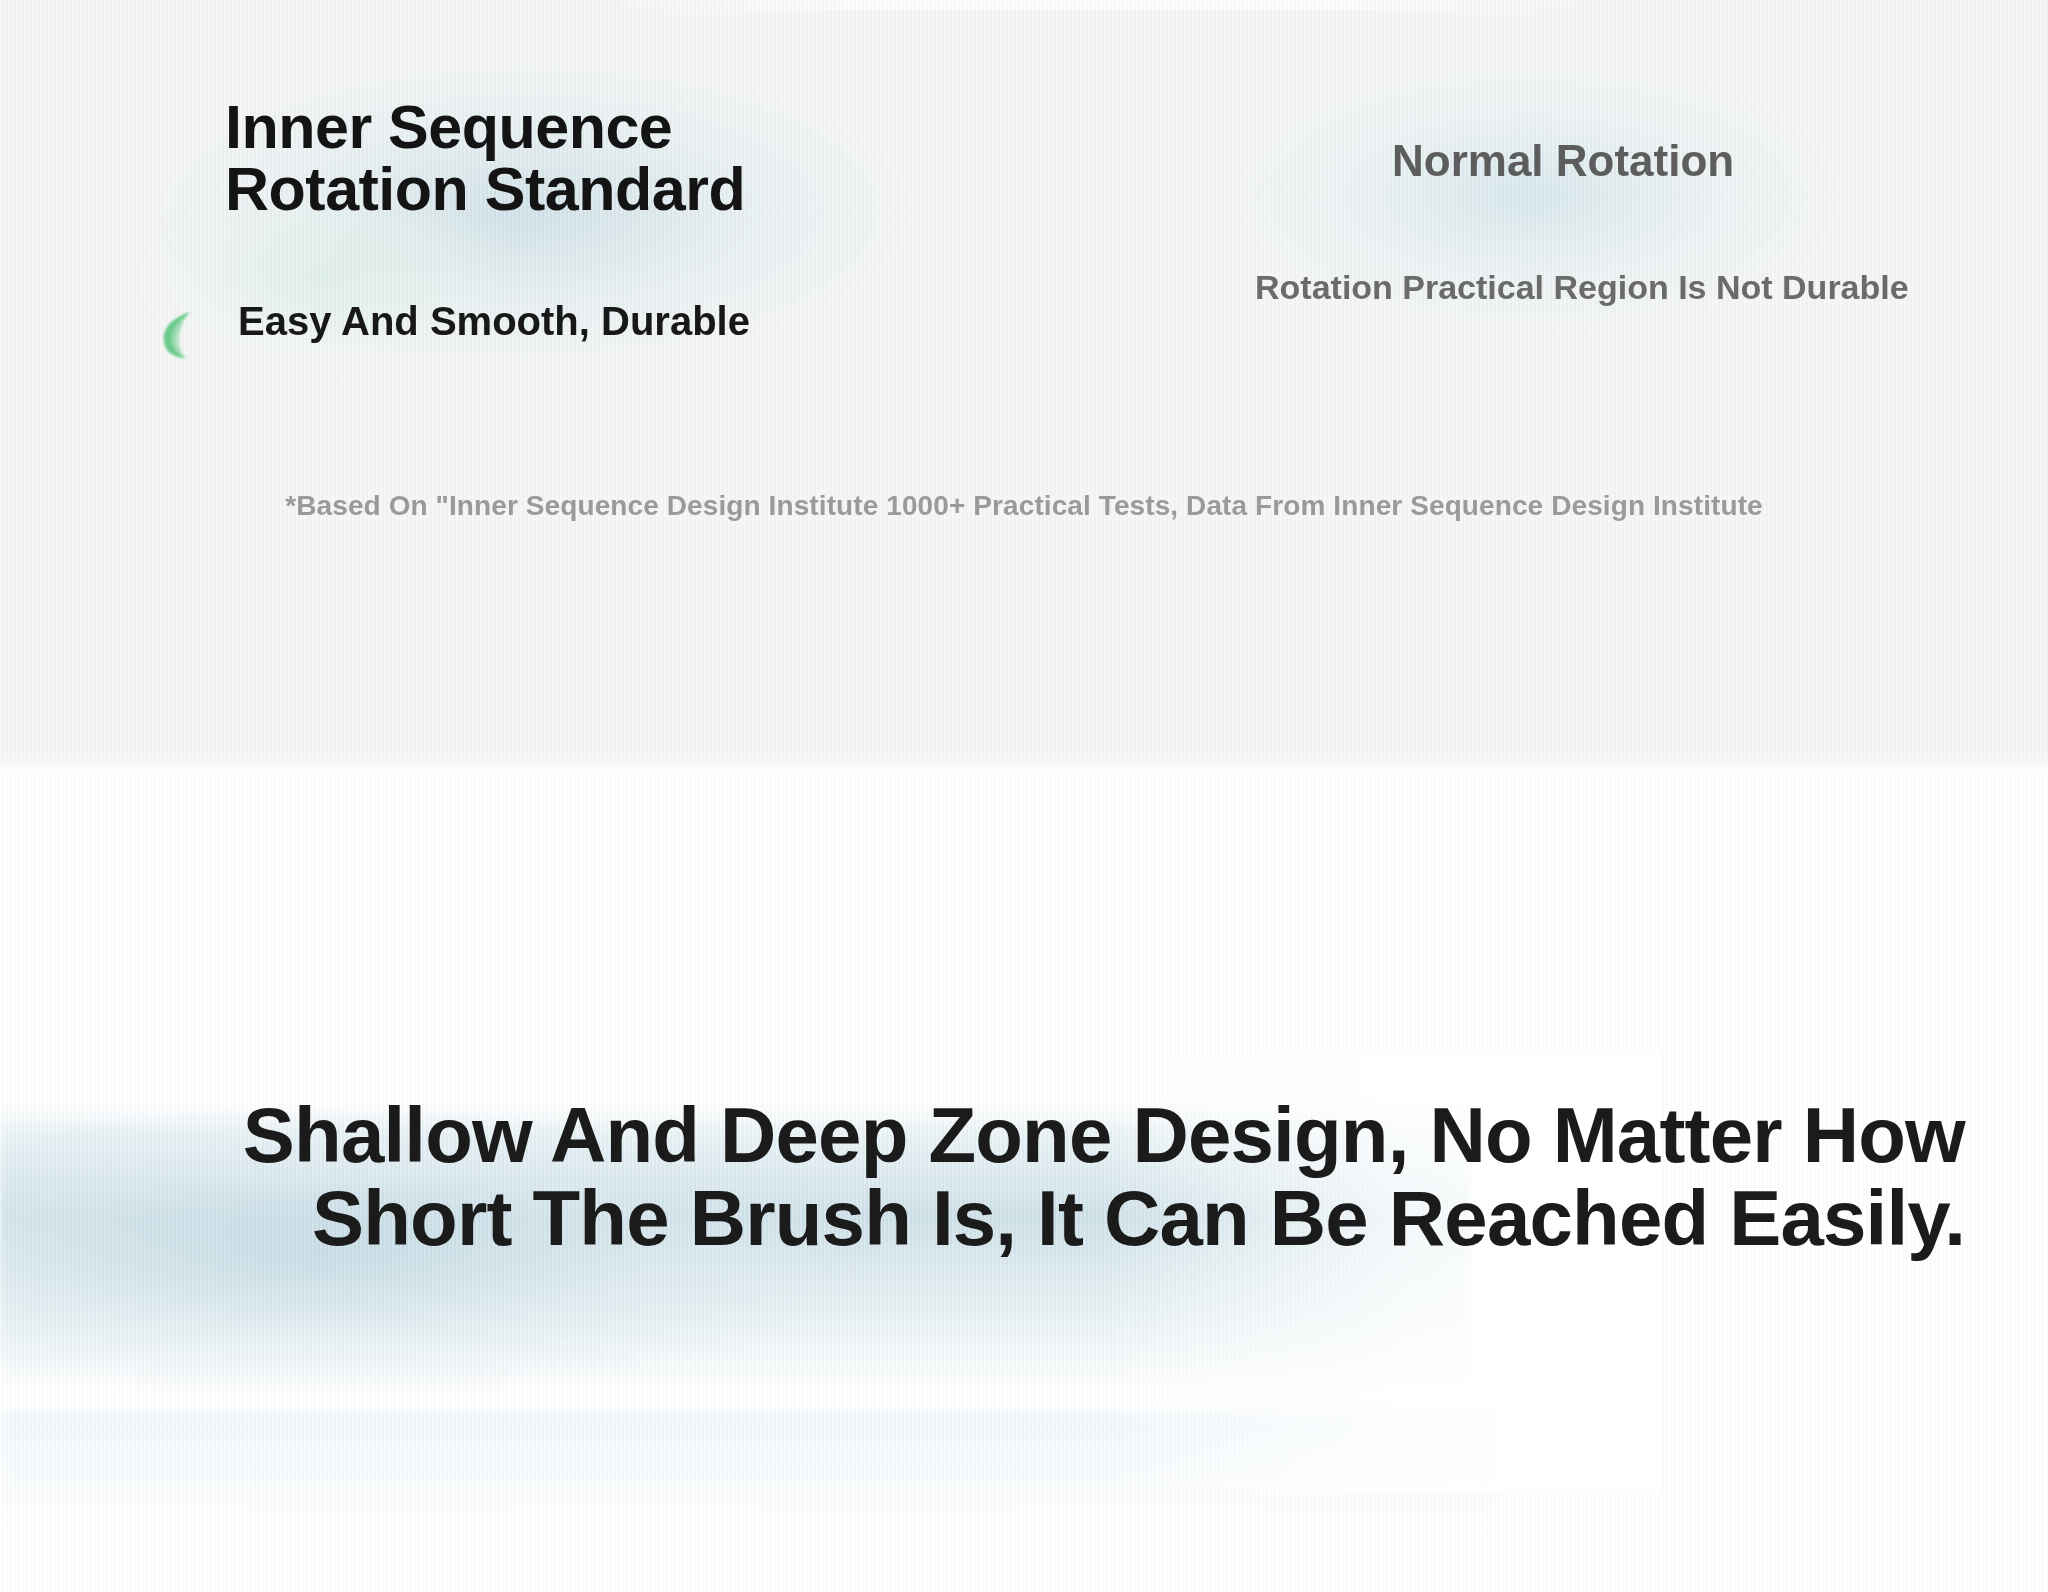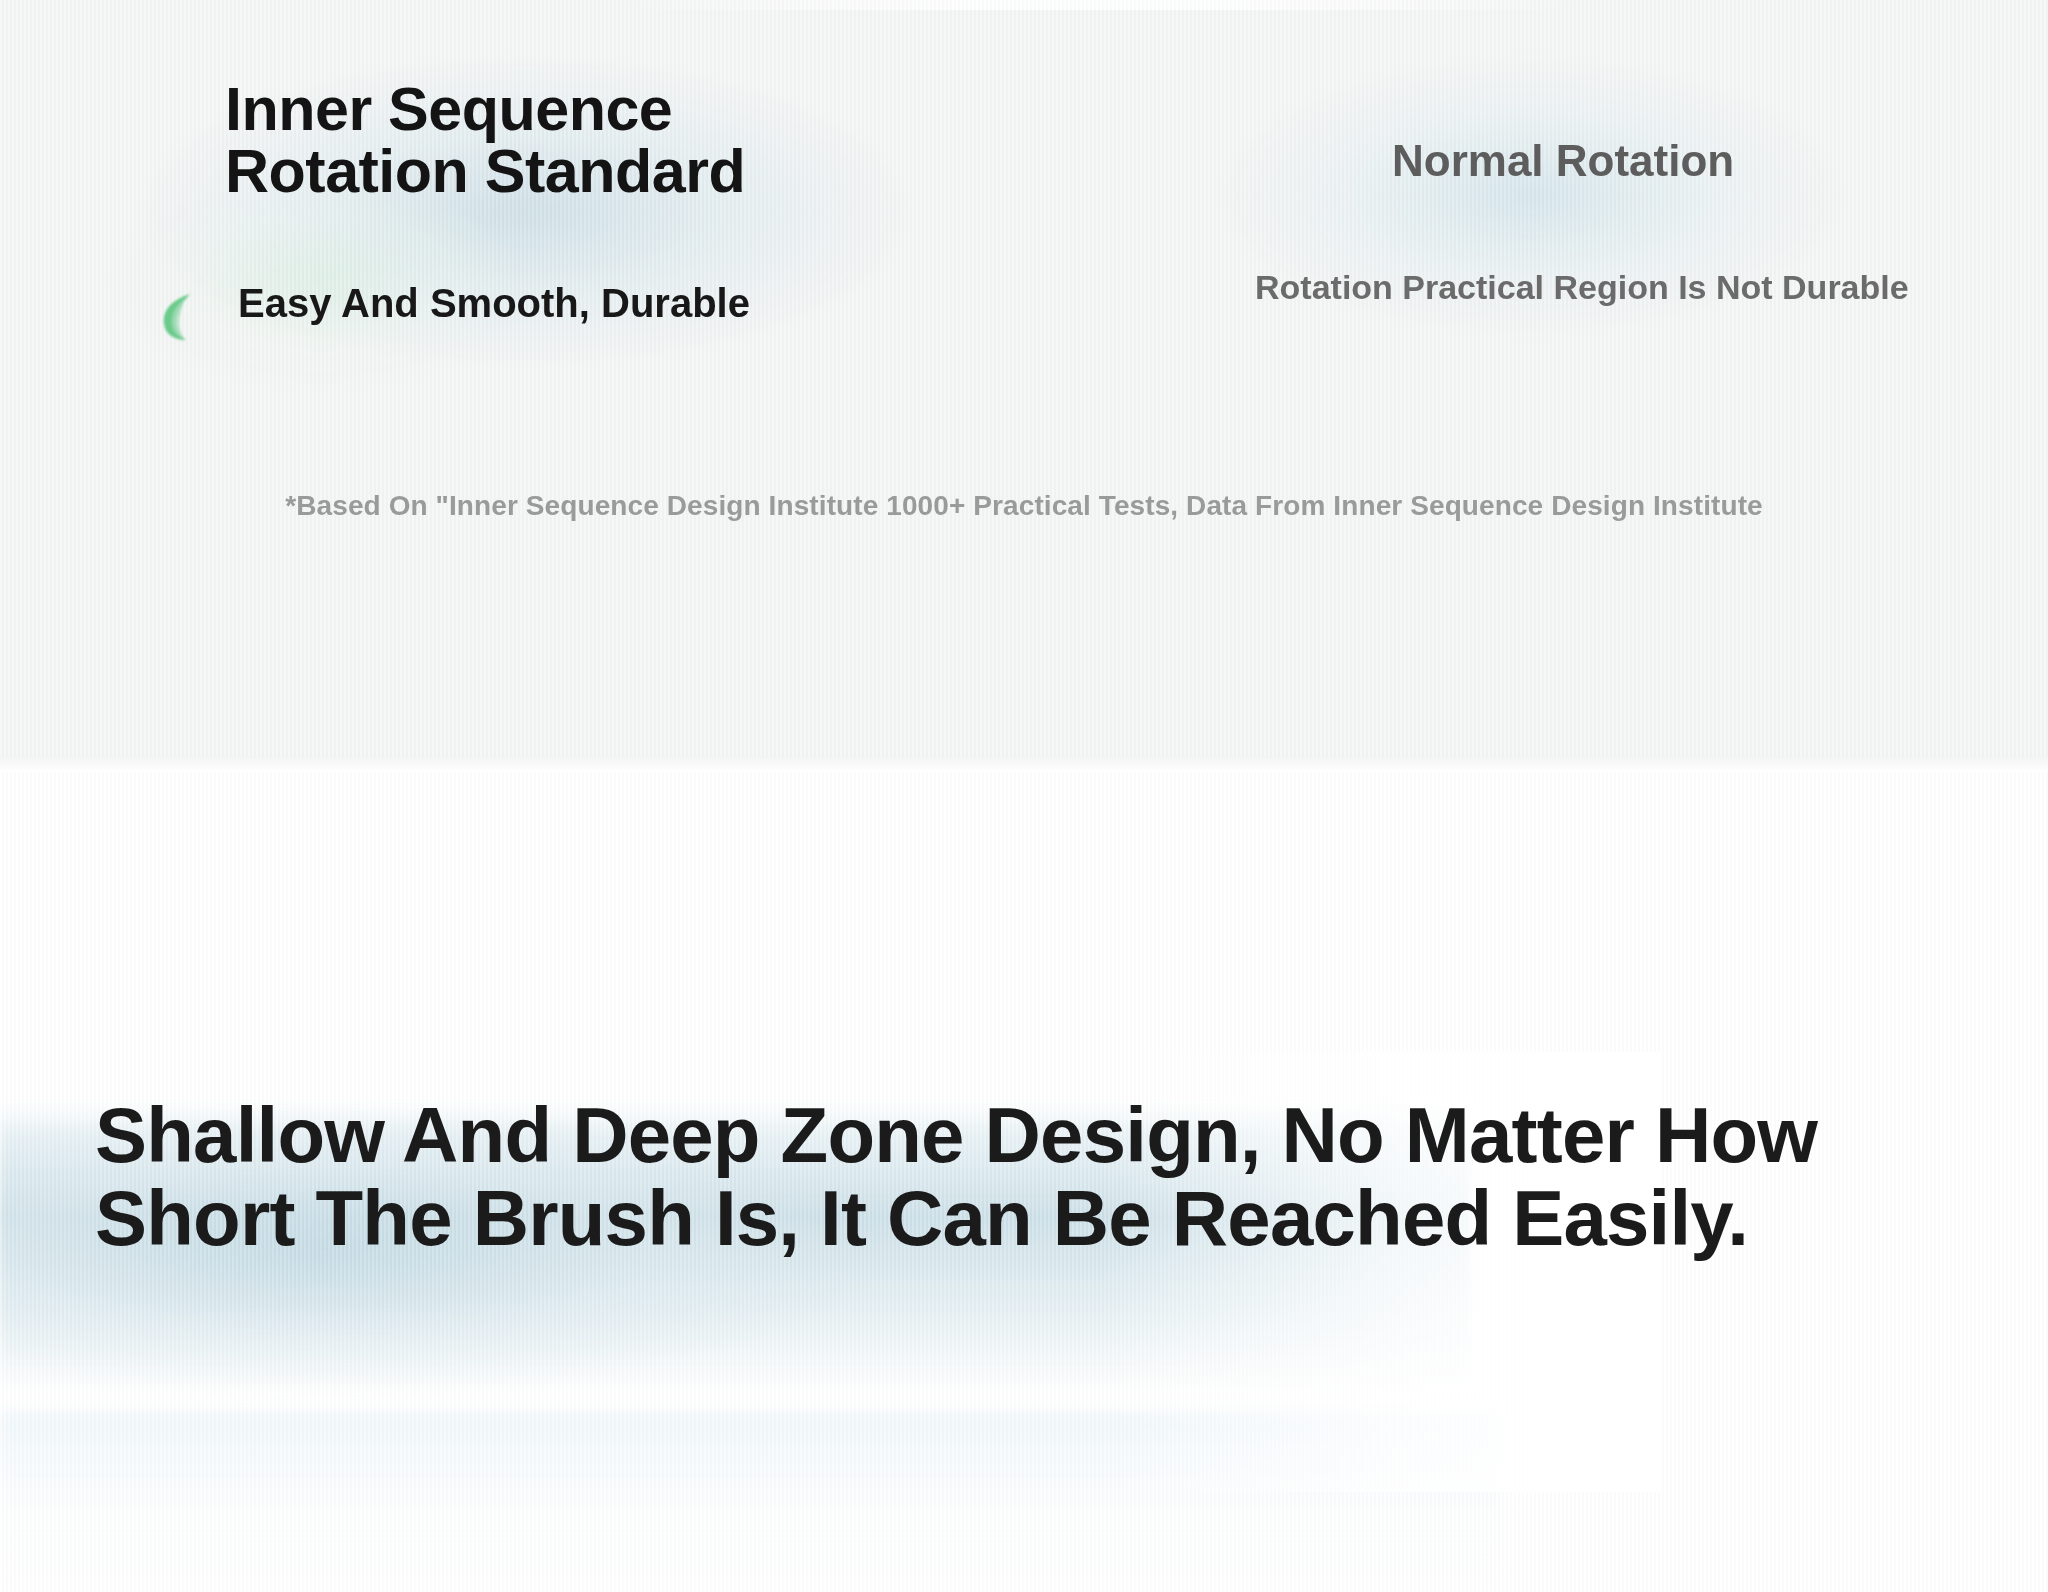--- a/index.html
+++ b/index.html
@@ -70,21 +70,21 @@
   .scanlines {
     position: absolute;
     left: 0; top: 0; right: 0; bottom: 0;
     background: repeating-linear-gradient(90deg, rgba(255,255,255,.16) 0px, rgba(255,255,255,.16) 2px, rgba(0,0,0,.015) 2px, rgba(0,0,0,.015) 4px);
     pointer-events: none;
   }
 
   .col-left {
     position: absolute;
     left: 0;
-    top: 0;
+    top: 18px;
     width: 1024px;
     height: 480px;
   }
   .col-right {
     position: absolute;
     left: 1020px;
     top: 0;
     width: 1024px;
     height: 480px;
   }
@@ -170,20 +170,21 @@
 
   
   .bottom-section {
     position: absolute;
     left: 0;
     top: 772px;
     width: 2048px;
     height: 820px;
     background: #ffffff;
     overflow: hidden;
+    text-align: right;
   }
   .hero-band {
     position: absolute;
     left: 0;
     top: 330px;
     width: 1470px;
     height: 290px;
     background:
       linear-gradient(180deg, rgba(255,255,255,0) 0%, rgba(213,231,238,.55) 12%, rgba(196,219,228,.85) 40%, rgba(214,231,237,.6) 72%, rgba(255,255,255,0) 100%);
     filter: blur(3px);

